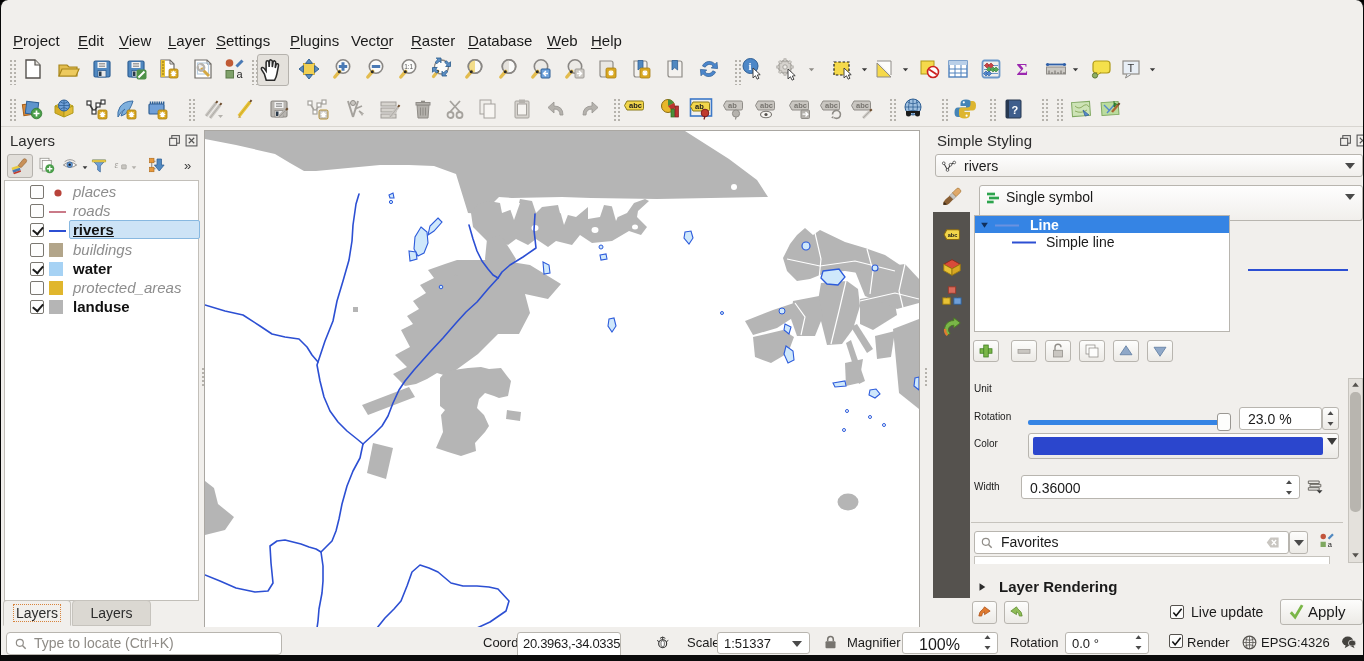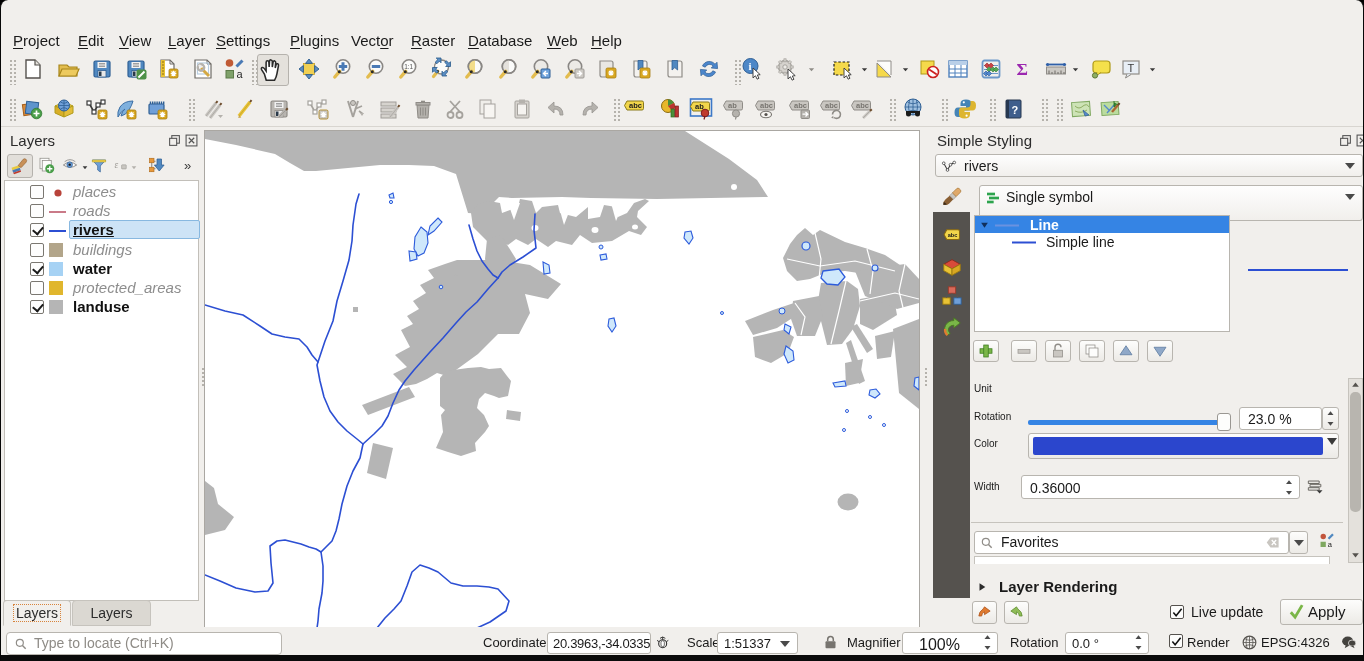--- a/index.html
+++ b/index.html
@@ -851,30 +851,30 @@
       <div style="position:absolute;left:375px;top:475px;font-size:15px;color:#1a1a1a">Apply</div>
     </div>
   <div class="statusbar">
       <div class="field" style="left:5px;top:5px;width:276px;height:23px;border-radius:4px"></div>
       <svg class="ico" style="left:13px;top:10px" width="14" height="14" viewBox="0 0 24 24">
         <circle cx="10" cy="10" r="6" fill="none" stroke="#8f8c87" stroke-width="2"></circle>
         <path d="M14.5 14.5 L20 20" stroke="#8f8c87" stroke-width="2.5"></path>
       </svg>
       <div style="position:absolute;left:33px;top:8px;color:#8e8b86;font-size:14px">Type to locate (Ctrl+K)</div>
       <div class="lbl" style="left:482px;top:8px;font-size:13px">Coordinate</div>
-      <div class="field" style="left:546px;top:5px;width:104px;height:22px">
+      <div class="field" style="left:516px;top:5px;width:104px;height:28px">
         <span style="position:absolute;left:5px;top:3px;font-size:13px;letter-spacing:-0.3px">20.3963,-34.0335</span>
       </div>
       <svg class="ico" style="left:655px;top:8px" width="16" height="16" viewBox="0 0 24 24">
         <circle cx="10" cy="13" r="6" fill="none" stroke="#2c2c2c" stroke-width="1.6"></circle>
         <path d="M10 7 V3 M10 3 L6 5 M10 3 L14 5 M4.5 10 L1.5 8 M15.5 10 L18.5 8" stroke="#2c2c2c" stroke-width="1.4"></path>
         <path d="M7.5 11 a2.5 2.5 0 0 1 5 0 v4 a2.5 2.5 0 0 1 -5 0 Z" fill="#fff" stroke="#2c2c2c"></path>
       </svg>
       <div class="lbl" style="left:686px;top:8px;font-size:13px">Scale</div>
-      <div class="combo" style="left:716px;top:5px;width:81px;height:22px;background:#fff">
+      <div class="combo" style="left:716px;top:5px;width:93px;height:22px;background:#fff">
         <span style="position:absolute;left:6px;top:3px;font-size:13px">1:51337</span>
         <span class="arr"></span>
       </div>
       <svg class="ico" style="left:822px;top:7px" width="15" height="17" viewBox="0 0 24 24">
         <rect x="4" y="10" width="16" height="11" rx="1.5" fill="#77746f"></rect>
         <path d="M7.5 10 V7 a4.5 4.5 0 0 1 9 0 V10" fill="none" stroke="#77746f" stroke-width="2.4"></path>
       </svg>
       <div class="lbl" style="left:846px;top:8px;font-size:13px">Magnifier</div>
       <div class="field" style="left:901px;top:5px;width:96px;height:22px">
         <span style="position:absolute;left:16px;top:3px;font-size:16px">100%</span>

